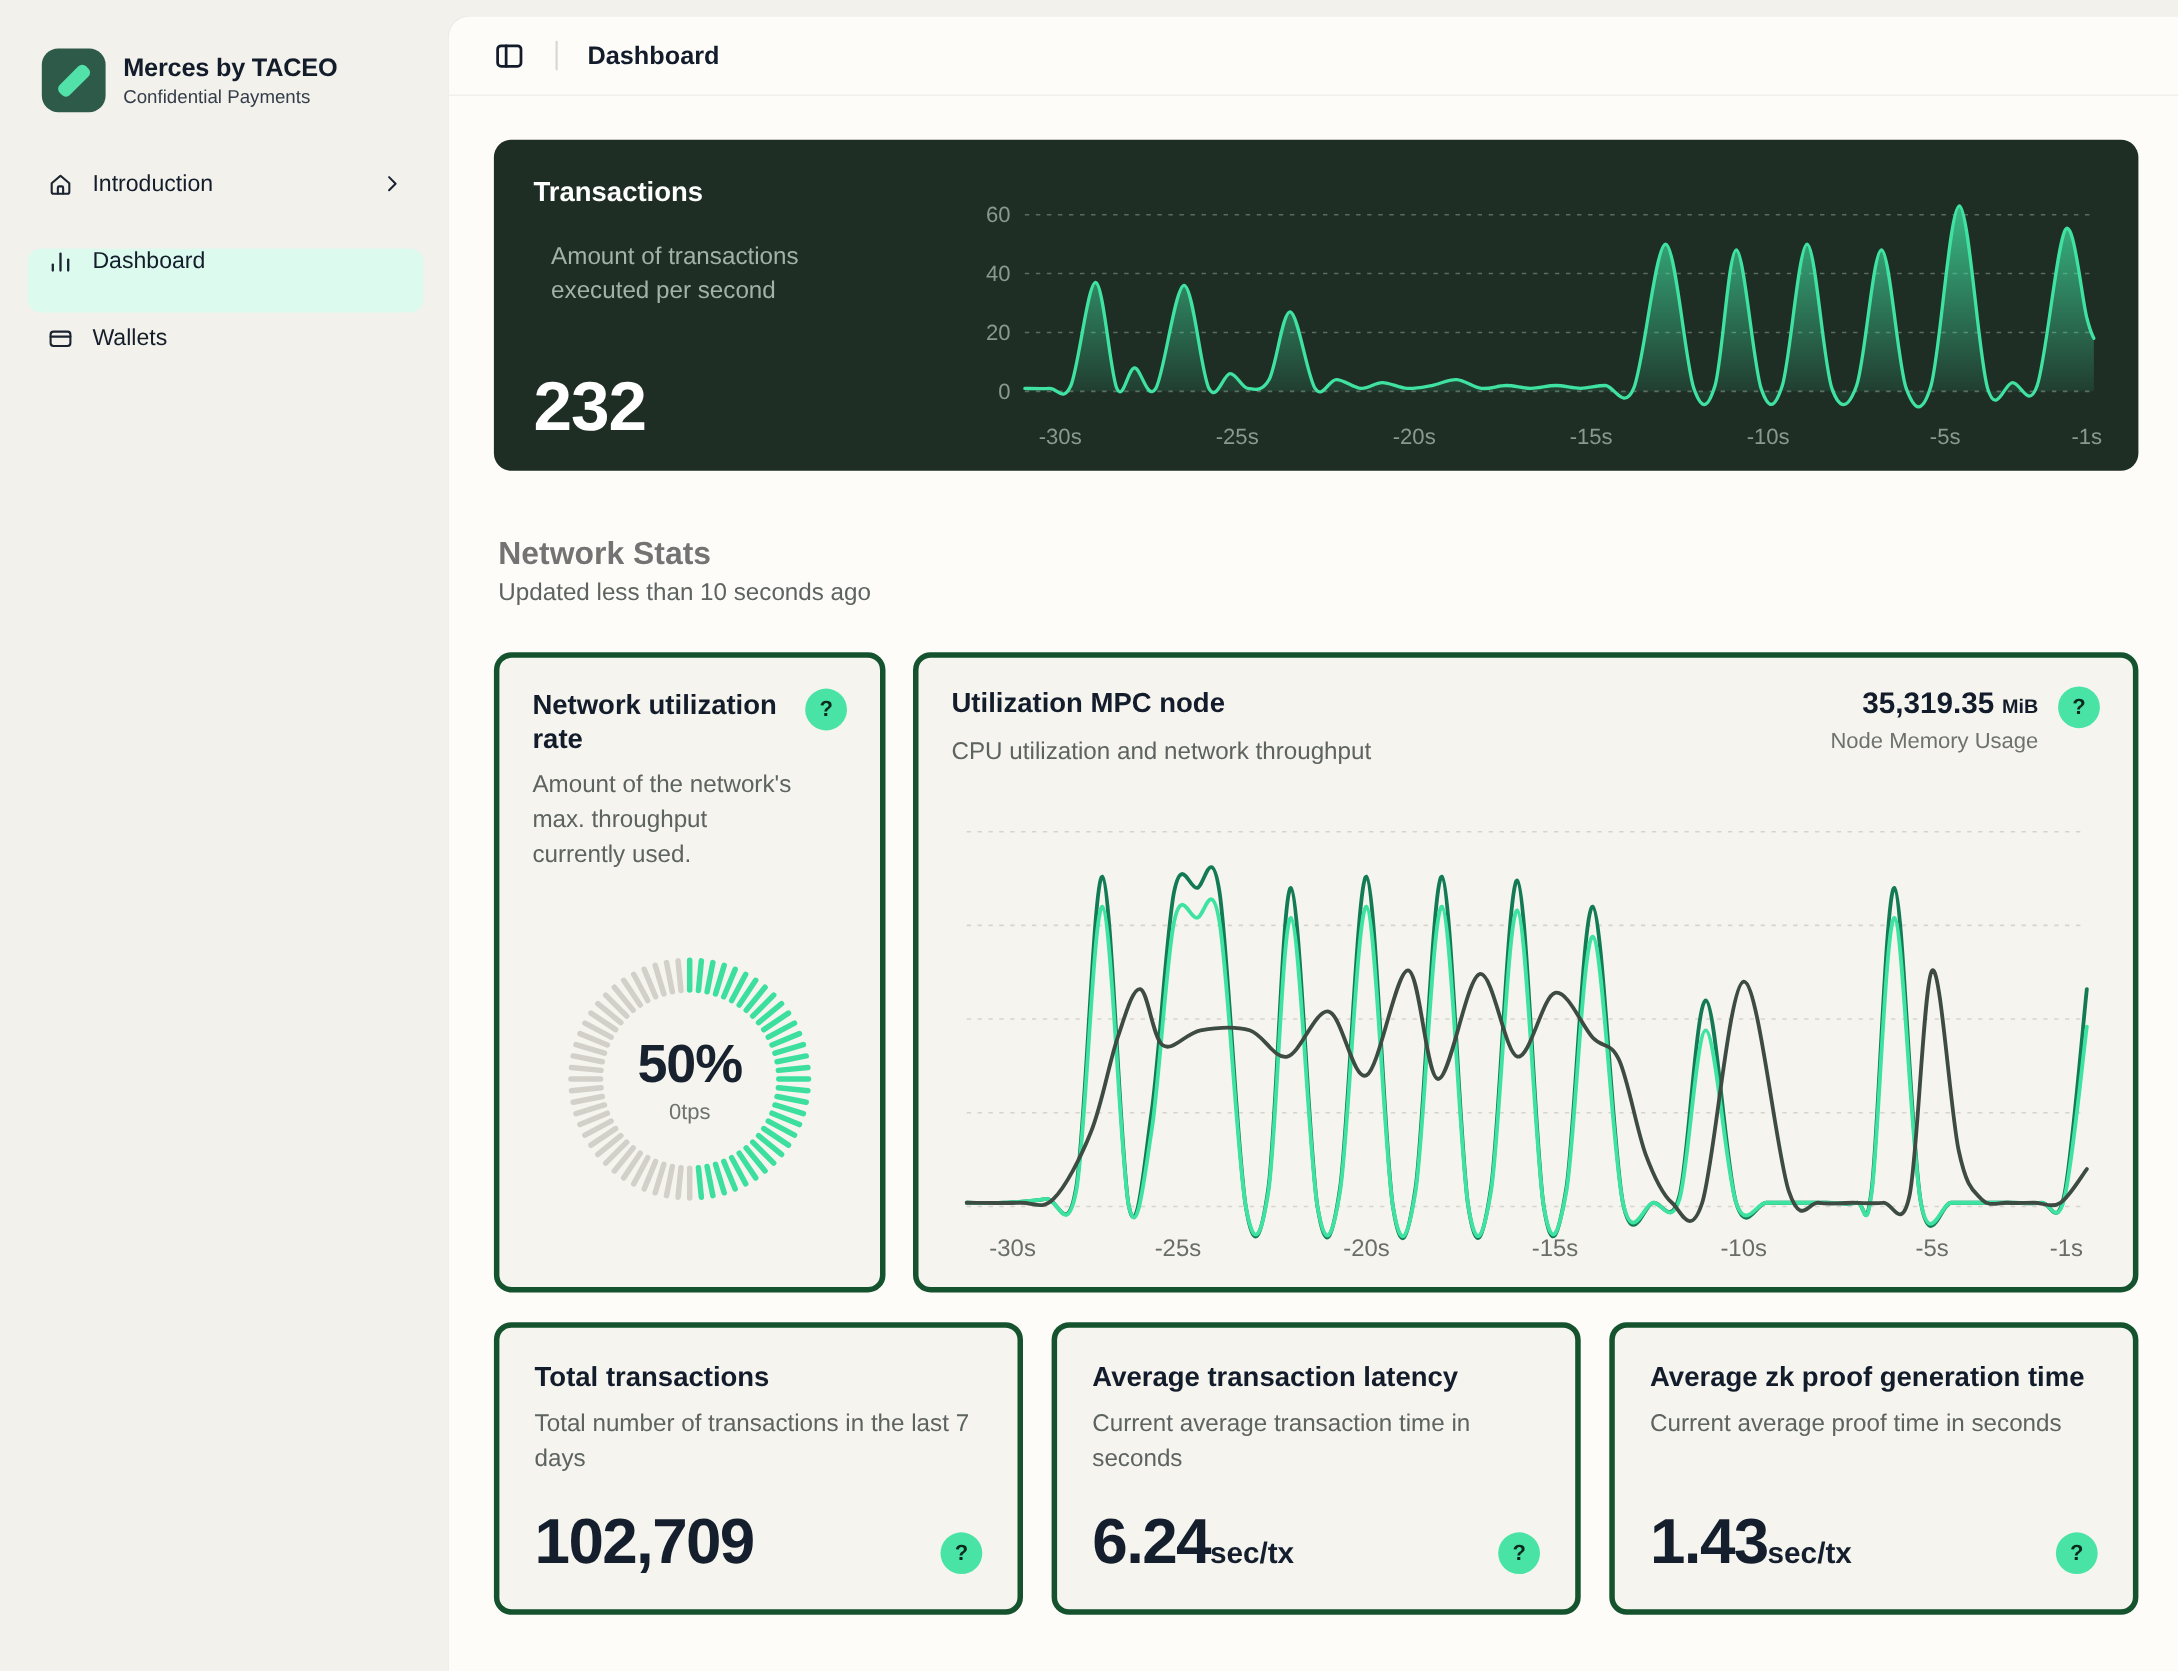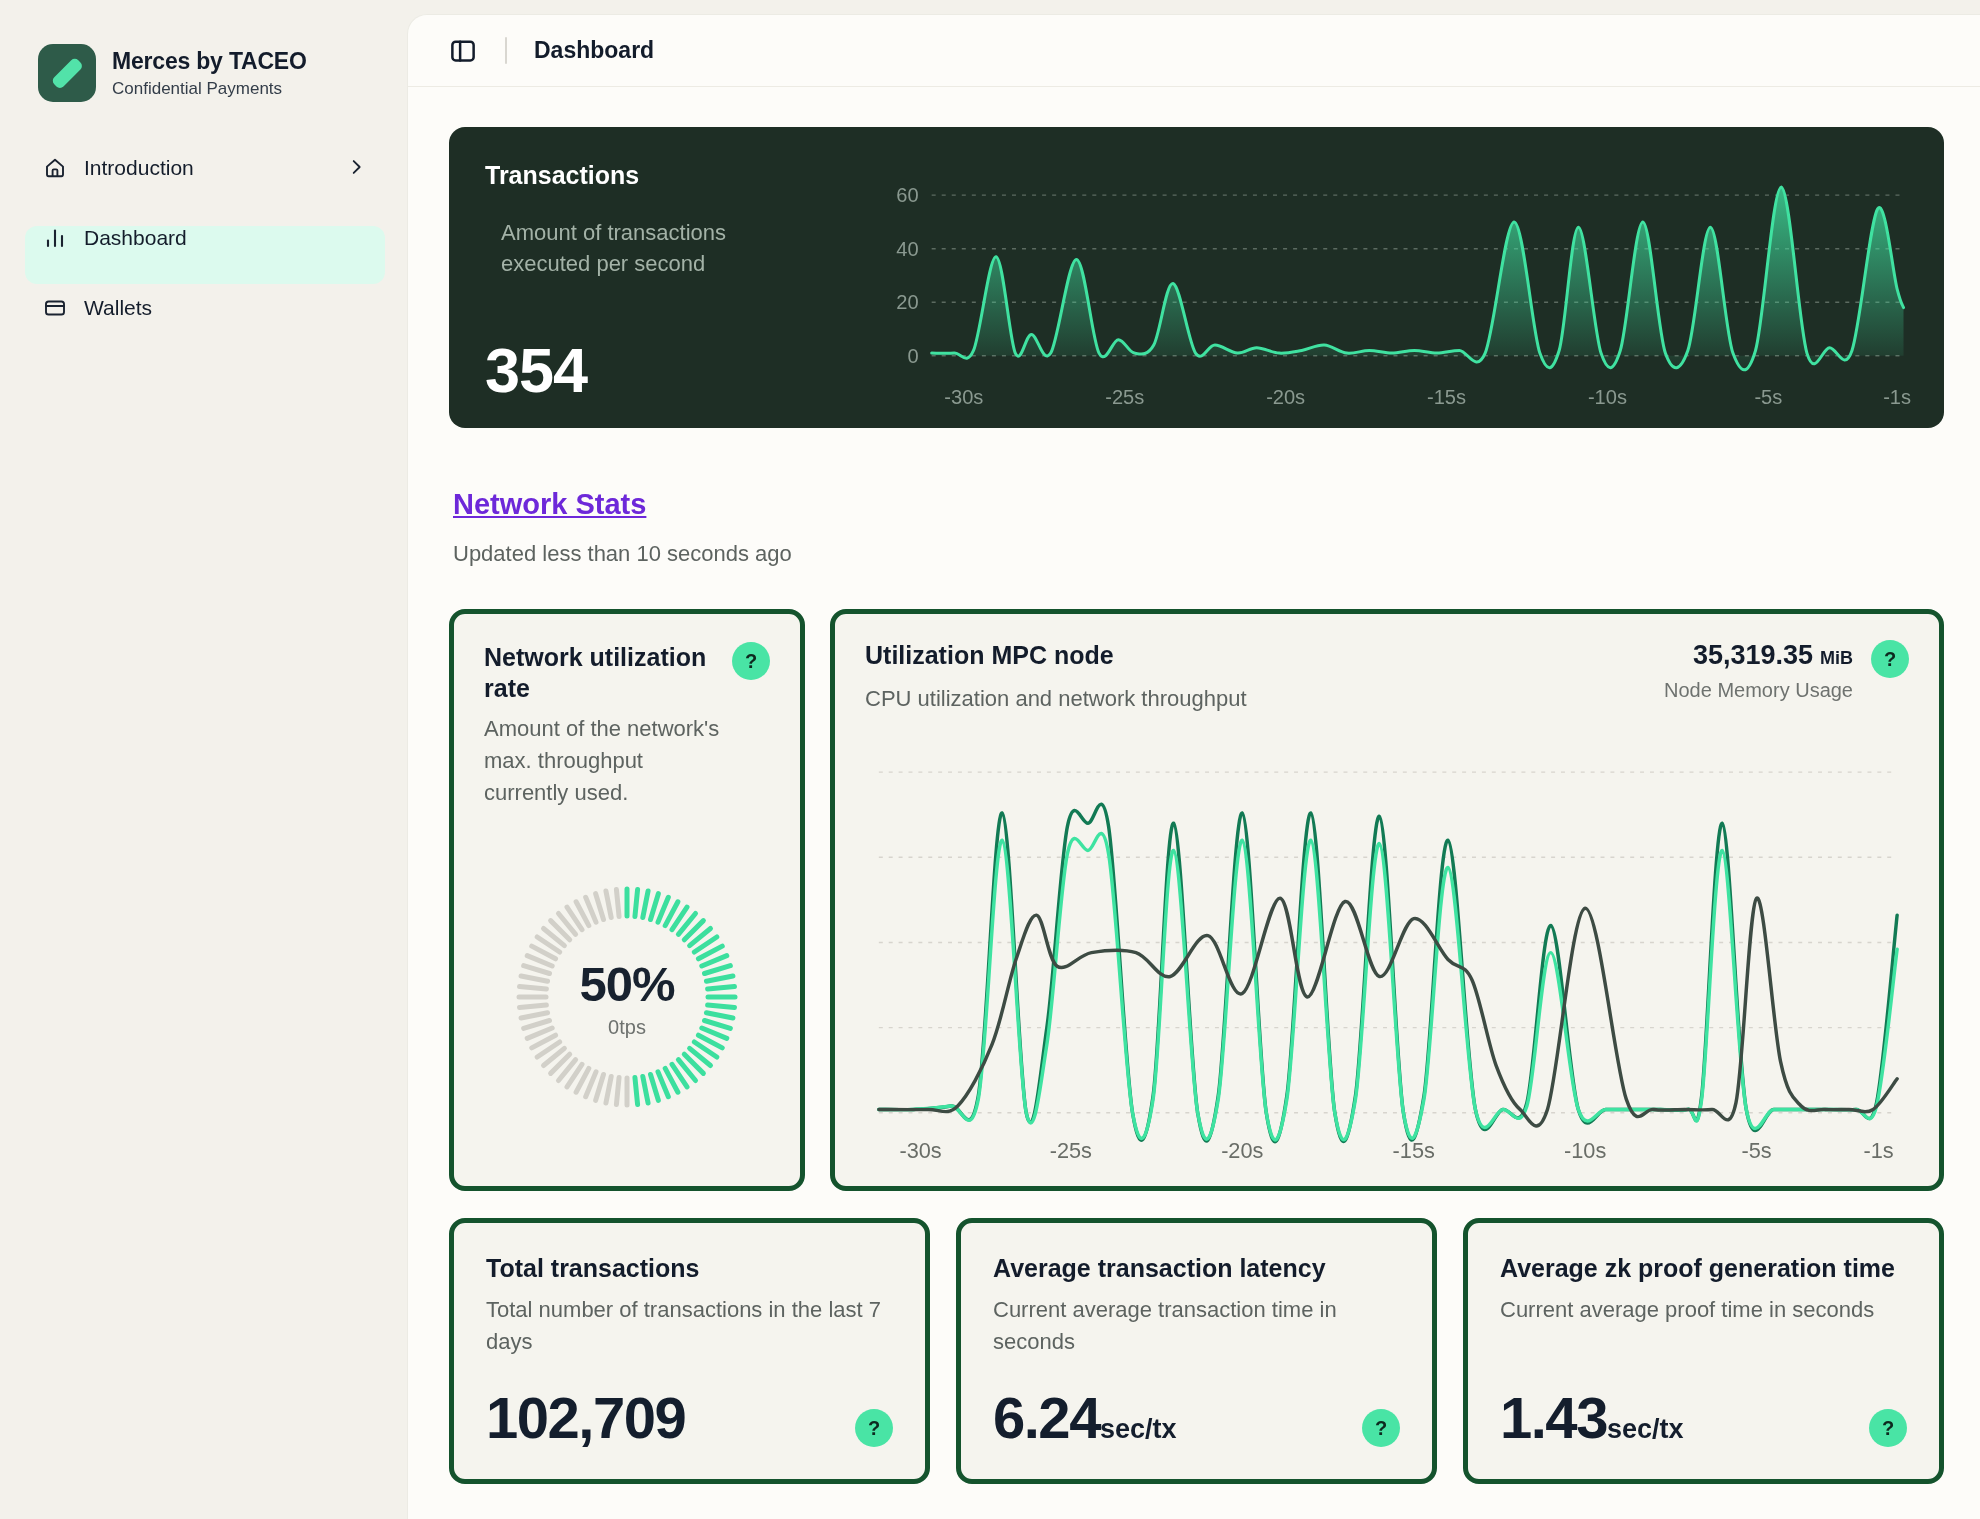--- a/index.html
+++ b/index.html
@@ -28,21 +28,21 @@
   .page-title{font-size:23px;font-weight:700;margin:0;color:#131c2b;}
   .content{padding:40px 36px 0 41px;}
   
   .hero{background:#1e2e25;border-radius:16px;height:301px;display:flex;box-sizing:border-box;padding:28px 28px 20px 36px;color:#fff;}
   .hero-left{width:392px;flex:none;display:flex;flex-direction:column;}
   .hero-title{font-size:25px;font-weight:700;margin:6px 0 12px;}
   .hero-desc{font-size:22px;line-height:1.4;color:#a3b2a7;max-width:275px;margin:16px;}
   .hero-value{margin-top:auto;font-size:63px;font-weight:700;letter-spacing:-1px;line-height:1;padding-bottom:6px;}
   .hero-chart{flex:1;height:100%;}
   
-  .section-title{font-size:29px;font-weight:700;margin:60px 4px 20px;color:#6d28d9;text-decoration:underline;}
+  .section-title{font-size:29px;font-weight:700;margin:60px 4px 4px;color:#737373;}
   .section-sub{font-size:22px;color:#5d6360;margin:0 4px;}
   
   .stats-row{display:grid;grid-template-columns:356px 1fr;gap:25px;margin-top:42px;}
   .card{background:#f5f4ee;border:5px solid #14532d;border-radius:16px;padding:28px 30px;box-sizing:border-box;}
   .card-title{font-size:25px;font-weight:700;margin:0;line-height:1.22;color:#131c2b;}
   .desc{font-size:22px;color:#5d6360;line-height:1.46;margin:10px 0 0;}
   .card-head{display:flex;justify-content:space-between;align-items:flex-start;gap:12px;}
   .badge{width:38px;height:38px;border-radius:50%;background:#49e4a5;color:#0d2a1f;font-size:20px;font-weight:700;display:flex;align-items:center;justify-content:center;flex:none;cursor:pointer;user-select:none;}
   
   .gauge-card{height:582px;}
@@ -135,21 +135,21 @@
     <div class="vdiv"></div>
     <h1 class="page-title">Dashboard</h1>
   </div>
 
   <div class="content">
 
     <section class="hero">
       <div class="hero-left">
         <h2 class="hero-title">Transactions</h2>
         <p class="hero-desc">Amount of transactions executed per second</p>
-        <div class="hero-value">354</div>
+        <div class="hero-value">232</div>
       </div>
       <svg class="hero-chart" viewBox="0 0 1030 252">
           <line x1="52" x2="1020" y1="200" y2="200" stroke="#5c6b61" stroke-width="1.4" stroke-dasharray="4 6"></line>
           <text x="39" y="207" text-anchor="end" fill="#8a9990" font-size="20">0</text>
           <line x1="52" x2="1020" y1="146.66666666666669" y2="146.66666666666669" stroke="#5c6b61" stroke-width="1.4" stroke-dasharray="4 6"></line>
           <text x="39" y="153.66666666666669" text-anchor="end" fill="#8a9990" font-size="20">20</text>
           <line x1="52" x2="1020" y1="93.33333333333333" y2="93.33333333333333" stroke="#5c6b61" stroke-width="1.4" stroke-dasharray="4 6"></line>
           <text x="39" y="100.33333333333333" text-anchor="end" fill="#8a9990" font-size="20">40</text>
           <line x1="52" x2="1020" y1="40" y2="40" stroke="#5c6b61" stroke-width="1.4" stroke-dasharray="4 6"></line>
           <text x="39" y="47" text-anchor="end" fill="#8a9990" font-size="20">60</text>

